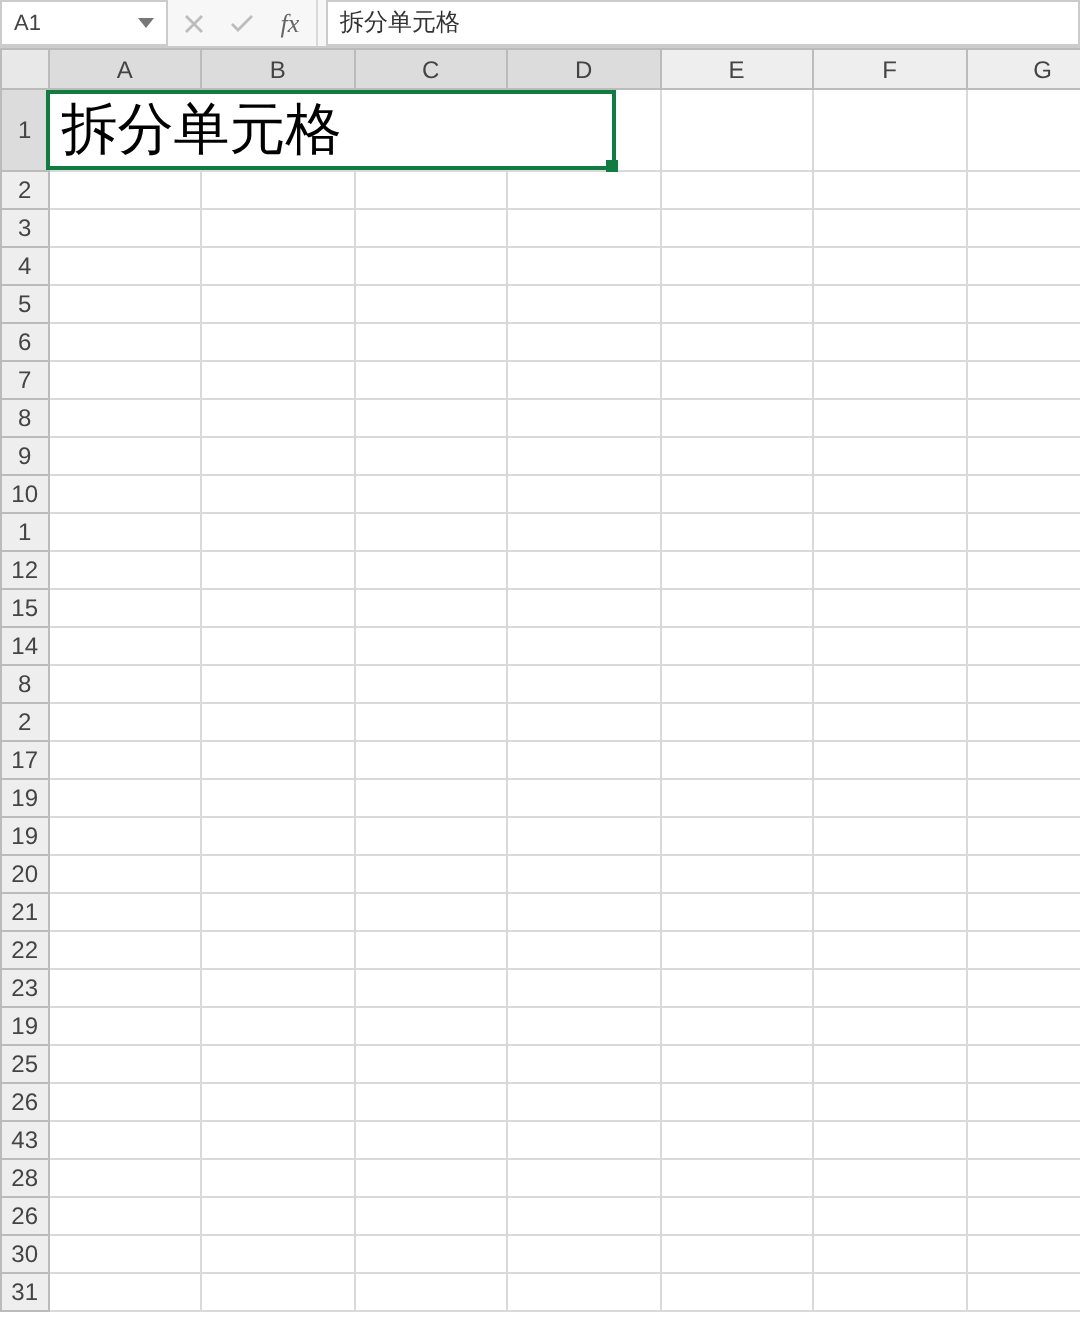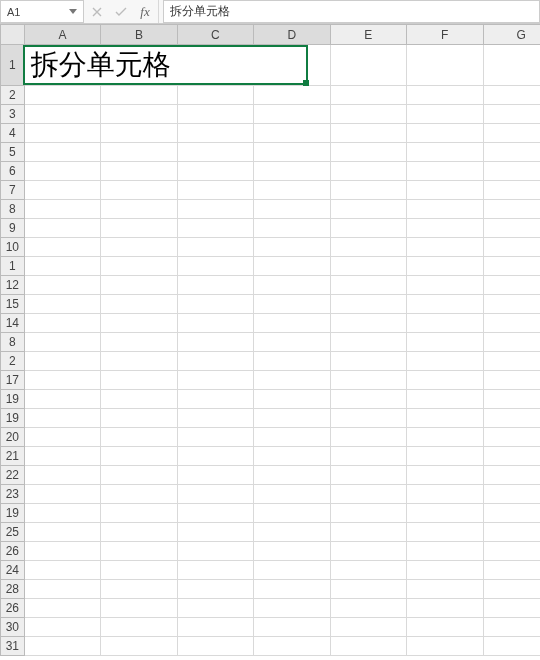--- a/index.html
+++ b/index.html
@@ -423,21 +423,21 @@
           <th class="rowhead">26</th>
           <td class="cell"></td>
           <td class="cell"></td>
           <td class="cell"></td>
           <td class="cell"></td>
           <td class="cell"></td>
           <td class="cell"></td>
           <td class="cell"></td>
         </tr>
       <tr>
-          <th class="rowhead">24</th>
+          <th class="rowhead">43</th>
           <td class="cell"></td>
           <td class="cell"></td>
           <td class="cell"></td>
           <td class="cell"></td>
           <td class="cell"></td>
           <td class="cell"></td>
           <td class="cell"></td>
         </tr>
       <tr>
           <th class="rowhead">28</th>

